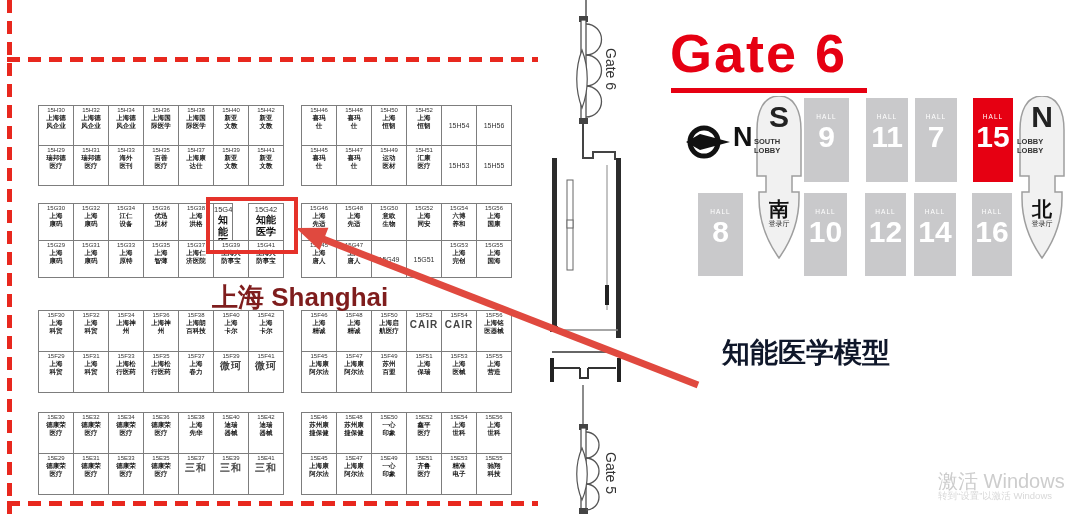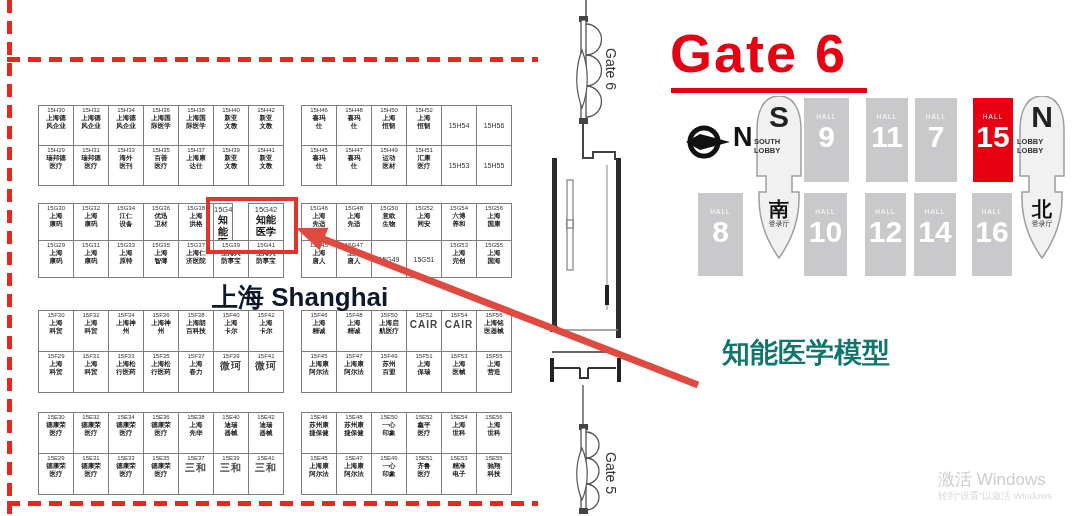--- a/index.html
+++ b/index.html
@@ -15,36 +15,36 @@
   .booth .bid{font-size:6px;color:#333;line-height:7px;padding-top:1px;}
   .booth .bname{font-size:6.5px;font-weight:bold;color:#161616;line-height:7.5px;white-space:pre-line;}
   .booth.big .bname{font-size:10px;line-height:12px;color:#454545;letter-spacing:1px;}
   .booth.hl .bid{font-size:7.5px;line-height:9px;}
   .booth.hl .bname{font-size:10px;line-height:11.5px;color:#111;}
   .booth.numonly{display:flex;align-items:center;justify-content:center;}
   .booth.numonly .bid{font-size:7px;padding:0;}
   
   #hlbox{left:206px;top:197px;width:84px;height:49px;border:4px solid #e5322a;z-index:5;}
   
-  #shanghai{left:212px;top:280px;font-size:26px;font-weight:600;color:#0f172a;white-space:nowrap;z-index:4;}
+  #shanghai{left:212px;top:280px;font-size:26px;font-weight:600;color:#7f1d1d;white-space:nowrap;z-index:4;}
   
   #gate6-heading{left:670px;top:22px;font-size:54px;font-weight:bold;color:#e60012;letter-spacing:2px;}
   #gate6-underline{left:671px;top:88px;width:196px;height:5px;background:#e60012;}
   #compass-n{left:733px;top:122px;font-size:27px;font-weight:bold;color:#111;}
   .hall{position:absolute;background:#c9c9cb;color:#fff;text-align:center;}
   .hall .hlbl{font-size:6.5px;letter-spacing:1px;padding-top:15px;line-height:8px;}
   .hall .hnum{font-size:30px;font-weight:bold;line-height:32px;}
   .hall.red{background:#e60012;}
   .lobby-letter{font-size:30px;font-weight:600;color:#222;text-align:center;width:50px;}
   .lobby-sub{font-size:7.5px;font-weight:bold;color:#333;width:50px;line-height:8.5px;}
   .reg-cn{font-size:20px;font-weight:bold;color:#111;text-align:center;width:50px;}
   .reg-sub{font-size:7px;color:#222;text-align:center;width:50px;}
-  #blue1{left:722px;top:334px;font-size:28px;font-weight:bold;color:#0f766e;}
+  #blue1{left:722px;top:334px;font-size:28px;font-weight:bold;color:#0f172a;}
   #blue2{left:696px;top:364px;font-size:30px;font-weight:bold;color:#1b2a9b;letter-spacing:1px;}
-  #wm1{left:938px;top:468px;font-size:17px;color:#cdcdcd;}
+  #wm1{left:938px;top:468px;font-size:20px;color:#cdcdcd;}
   #wm2{left:938px;top:490px;font-size:9.5px;color:#d8d8d8;}
   svg{display:block;}
 </style>
 </head>
 <body>
 
 <div id="stage">
 
   <div class="abs dash-v" style="left:7px;top:0;height:514px;"></div>
   <div class="abs dash-h" style="left:7px;top:57px;width:531px;"></div>

